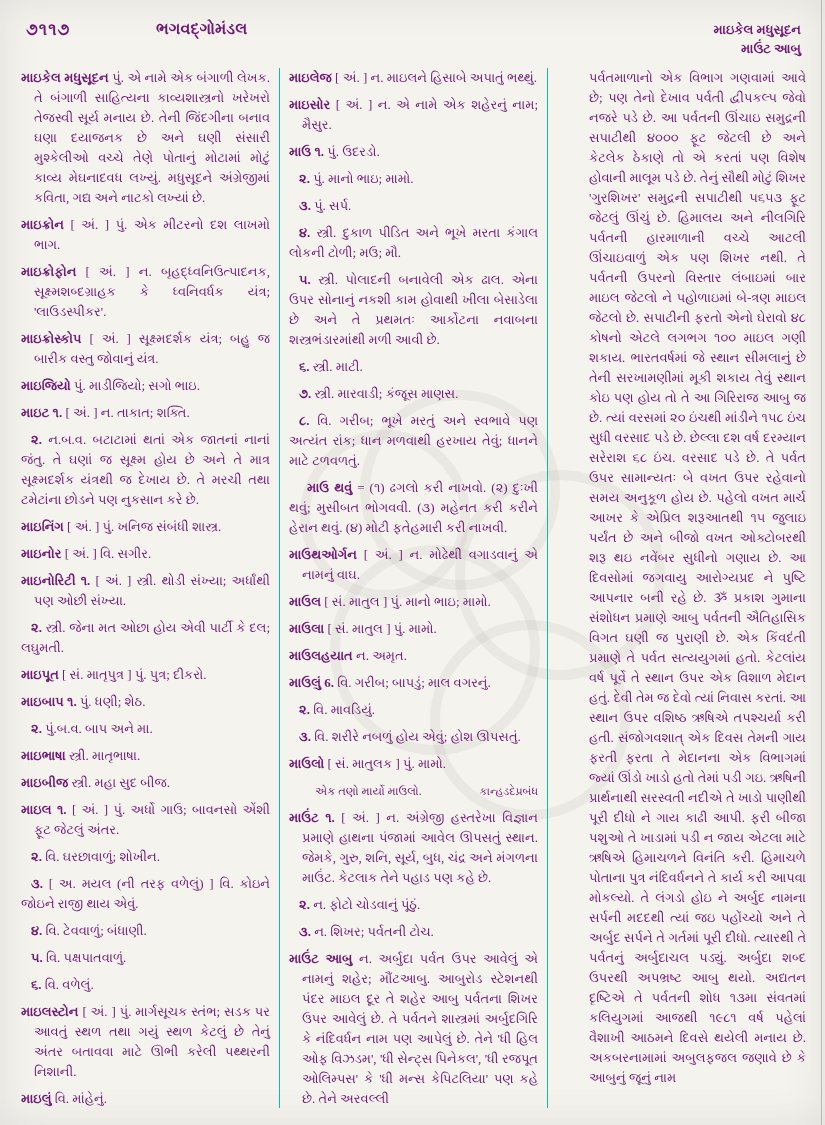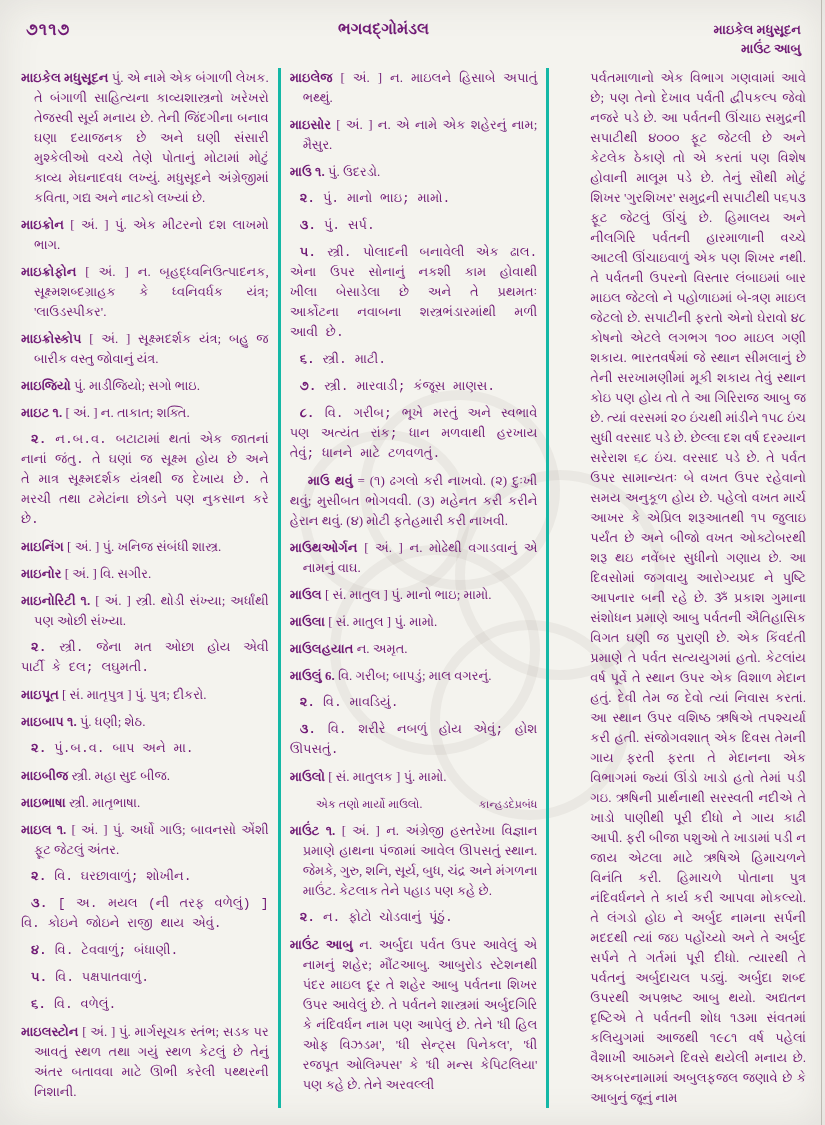--- a/index.html
+++ b/index.html
@@ -7,31 +7,31 @@
   .page {
     position:relative; width:825px; height:1125px; margin:0 auto;
     background:#f4f3ee; overflow:hidden; color:#701a75;
     box-shadow:inset 0 0 40px rgba(90,85,70,.12);
   }
   .scan-edge { position:absolute; right:3px; top:0; bottom:0; width:1px; background:#bdbab2; }
 
   
   .header { display:flex; align-items:flex-start; padding:20px 24px 4px 26px; }
   .page-number { width:130px; font-weight:bold; font-size:17px; letter-spacing:1px; }
-  .book-title { flex:1; text-align:center; font-weight:bold; font-size:16px; }
+  .book-title { flex:1; font-weight:bold; font-size:16px; }
   .guide-words { width:190px; text-align:right; font-weight:bold; font-size:13px; line-height:19px; }
 
   
   .columns { position:relative; z-index:2; display:flex; padding:6px 10px 0 12px; height:1040px; }
   .column { flex:1; padding:0 9px; overflow:hidden; }
-  .column + .column { border-left:3px solid #14b8a6; }
+  .column + .column { border-left:1px solid #14b8a6; }
 
   .para { margin:0 0 7px 0; text-align:justify; font-size:13px; line-height:20px; }
   .para.entry  { padding-left:13px; text-indent:-13px; }
-  .para.sense  { text-indent:10px; margin-bottom:7px;font-family:Liberation Mono, monospace; }
+  .para.sense  { text-indent:10px; margin-bottom:7px; }
   .para.phrase { text-indent:18px; }
   .para.cont   { text-indent:0;margin-left:32px; }
   .para.quote  { display:flex; justify-content:space-between; align-items:baseline;
                  font-size:11.5px; padding-left:26px; margin-bottom:7px;gap:32px; }
   .para.quote .source { font-size:11px; margin-left:20px; white-space:nowrap; }
   .head { font-weight:bold; }
 
   
   .watermark { position:absolute; z-index:1; pointer-events:none; }
   .wm-ring { position:absolute; border-radius:50%; border:10px solid rgba(110,104,92,.07); }
@@ -72,56 +72,58 @@
         <p class="para entry"><span class="head">માઇજિયો </span><span class="body">પું. માડીજિયો; સગો ભાઇ.</span></p>
         <p class="para entry"><span class="head">માઇટ ૧. </span><span class="body">[ અં. ] ન. તાકાત; શક્તિ.</span></p>
         <p class="para sense"><span class="head">૨. </span><span class="body">ન.બ.વ. બટાટામાં થતાં એક જાતનાં નાનાં જંતુ. તે ઘણાં જ સૂક્ષ્મ હોય છે અને તે માત્ર સૂક્ષ્મદર્શક યંત્રથી જ દેખાય છે. તે મરચી તથા ટમેટાંના છોડને પણ નુકસાન કરે છે.</span></p>
         <p class="para entry"><span class="head">માઇનિંગ </span><span class="body">[ અં. ] પું. ખનિજ સંબંધી શાસ્ત્ર.</span></p>
         <p class="para entry"><span class="head">માઇનોર </span><span class="body">[ અં. ] વિ. સગીર.</span></p>
         <p class="para entry"><span class="head">માઇનોરિટી ૧. </span><span class="body">[ અં. ] સ્ત્રી. થોડી સંખ્યા; અર્ધાંથી પણ ઓછી સંખ્યા.</span></p>
         <p class="para sense"><span class="head">૨. </span><span class="body">સ્ત્રી. જેના મત ઓછા હોય એવી પાર્ટી કે દલ; લઘુમતી.</span></p>
         <p class="para entry"><span class="head">માઇપૂત </span><span class="body">[ સં. માતૃપુત્ર ] પું. પુત્ર; દીકરો.</span></p>
         <p class="para entry"><span class="head">માઇબાપ ૧. </span><span class="body">પું. ધણી; શેઠ.</span></p>
         <p class="para sense"><span class="head">૨. </span><span class="body">પું.બ.વ. બાપ અને મા.</span></p>
+        <p class="para entry"><span class="head">માઇભાષા </span><span class="body">સ્ત્રી. માતૃભાષા.</span></p>
         <p class="para entry"><span class="head">માઇબીજ </span><span class="body">સ્ત્રી. મહા સુદ બીજ.</span></p>
-        <p class="para entry"><span class="head">માઇભાષા </span><span class="body">સ્ત્રી. માતૃભાષા.</span></p>
         <p class="para entry"><span class="head">માઇલ ૧. </span><span class="body">[ અં. ] પું. અર્ધો ગાઉ; બાવનસો એંશી ફૂટ જેટલું અંતર.</span></p>
         <p class="para sense"><span class="head">૨. </span><span class="body">વિ. ઘરછાવાળું; શોખીન.</span></p>
         <p class="para sense"><span class="head">૩. </span><span class="body">[ અ. મયલ (ની તરફ વળેલું) ] વિ. કોઇને જોઇને રાજી થાય એવું.</span></p>
         <p class="para sense"><span class="head">૪. </span><span class="body">વિ. ટેવવાળું; બંધાણી.</span></p>
         <p class="para sense"><span class="head">૫. </span><span class="body">વિ. પક્ષપાતવાળું.</span></p>
         <p class="para sense"><span class="head">૬. </span><span class="body">વિ. વળેલું.</span></p>
         <p class="para entry"><span class="head">માઇલસ્ટોન </span><span class="body">[ અં. ] પું. માર્ગસૂચક સ્તંભ; સડક પર આવતું સ્થળ તથા ગયું સ્થળ કેટલું છે તેનું અંતર બતાવવા માટે ઊભી કરેલી પથ્થરની નિશાની.</span></p>
         <p class="para entry"><span class="head">માઇલું </span><span class="body">વિ. માંહેનું.</span></p>
       </div>
     <div class="column">
         <p class="para entry"><span class="head">માઇલેજ </span><span class="body">[ અં. ] ન. માઇલને હિસાબે અપાતું ભથ્થું.</span></p>
         <p class="para entry"><span class="head">માઇસોર </span><span class="body">[ અં. ] ન. એ નામે એક શહેરનું નામ; મૈસુર.</span></p>
         <p class="para entry"><span class="head">માઉ ૧. </span><span class="body">પું. ઉદરડો.</span></p>
         <p class="para sense"><span class="head">૨. </span><span class="body">પું. માનો ભાઇ; મામો.</span></p>
         <p class="para sense"><span class="head">૩. </span><span class="body">પું. સર્પ.</span></p>
+        <p class="para sense"><span class="head">૪. </span><span class="body">સ્ત્રી. દુકાળ પીડિત અને ભૂખે મરતા કંગાલ લોકની ટોળી; મઉ; મૌ.</span></p>
         <p class="para sense"><span class="head">૫. </span><span class="body">સ્ત્રી. પોલાદની બનાવેલી એક ઢાલ. એના ઉપર સોનાનું નકશી કામ હોવાથી ખીલા બેસાડેલા છે અને તે પ્રથમતઃ આર્કોટના નવાબના શસ્ત્રભંડારમાંથી મળી આવી છે.</span></p>
         <p class="para sense"><span class="head">૬. </span><span class="body">સ્ત્રી. માટી.</span></p>
         <p class="para sense"><span class="head">૭. </span><span class="body">સ્ત્રી. મારવાડી; કંજૂસ માણસ.</span></p>
         <p class="para sense"><span class="head">૮. </span><span class="body">વિ. ગરીબ; ભૂખે મરતું અને સ્વભાવે પણ અત્યંત રાંક; ધાન મળવાથી હરખાય તેવું; ધાનને માટે ટળવળતું.</span></p>
         <p class="para phrase"><span class="head">માઉ થવું </span><span class="body">= (૧) ઢગલો કરી નાખવો. (૨) દુઃખી થવું; મુસીબત ભોગવવી. (૩) મહેનત કરી કરીને હેરાન થવું. (૪) મોટી ફતેહમારી કરી નાખવી.</span></p>
         <p class="para entry"><span class="head">માઉથઓર્ગન </span><span class="body">[ અં. ] ન. મોઢેથી વગાડવાનું એ નામનું વાઘ.</span></p>
         <p class="para entry"><span class="head">માઉલ </span><span class="body">[ સં. માતુલ ] પું. માનો ભાઇ; મામો.</span></p>
         <p class="para entry"><span class="head">માઉલા </span><span class="body">[ સં. માતુલ ] પું. મામો.</span></p>
         <p class="para entry"><span class="head">માઉલહયાત </span><span class="body">ન. અમૃત.</span></p>
         <p class="para entry"><span class="head">માઉલું 6. </span><span class="body">વિ. ગરીબ; બાપડું; માલ વગરનું.</span></p>
         <p class="para sense"><span class="head">૨. </span><span class="body">વિ. માવડિયું.</span></p>
         <p class="para sense"><span class="head">૩. </span><span class="body">વિ. શરીરે નબળું હોય એવું; હોશ ઊપસતું.</span></p>
         <p class="para entry"><span class="head">માઉલો </span><span class="body">[ સં. માતુલક ] પું. મામો.</span></p>
         <p class="para quote">
           <span class="body">એક તણો માર્યો માઉલો.</span>
           <span class="source">કાન્હડદેપ્રબંધ</span>
         </p>
         <p class="para entry"><span class="head">માઉંટ ૧. </span><span class="body">[ અં. ] ન. અંગ્રેજી હસ્તરેખા વિજ્ઞાન પ્રમાણે હાથના પંજામાં આવેલ ઊપસતું સ્થાન. જેમકે, ગુરુ, શનિ, સૂર્ય, બુધ, ચંદ્ર અને મંગળના માઉંટ. કેટલાક તેને પહાડ પણ કહે છે.</span></p>
         <p class="para sense"><span class="head">૨. </span><span class="body">ન. ફોટો ચોડવાનું પૂંઠું.</span></p>
+        <p class="para sense"><span class="head">૩. </span><span class="body">ન. શિખર; પર્વતની ટોચ.</span></p>
         <p class="para entry"><span class="head">માઉંટ આબુ </span><span class="body">ન. અર્બુદા પર્વત ઉપર આવેલું એ નામનું શહેર; મૌંટઆબુ. આબુરોડ સ્ટેશનથી પંદર માઇલ દૂર તે શહેર આબુ પર્વતના શિખર ઉપર આવેલું છે. તે પર્વતને શાસ્ત્રમાં અર્બુદગિરિ કે નંદિવર્ધન નામ પણ આપેલું છે. તેને 'ધી હિલ ઓફ વિઝડમ', 'ધી સેન્ટ્સ પિનેકલ', 'ધી રજપૂત ઓલિમ્પસ' કે 'ધી મન્સ કેપિટલિયા' પણ કહે છે. તેને અરવલ્લી</span></p>
       </div>
     <div class="column">
         <p class="para cont"><span class="body">પર્વતમાળાનો એક વિભાગ ગણવામાં આવે છે; પણ તેનો દેખાવ પર્વતી દ્વીપકલ્પ જેવો નજરે પડે છે. આ પર્વતની ઊંચાઇ સમુદ્રની સપાટીથી ૪૦૦૦ ફૂટ જેટલી છે અને કેટલેક ઠેકાણે તો એ કરતાં પણ વિશેષ હોવાની માલૂમ પડે છે. તેનું સૌથી મોટું શિખર 'ગુરશિખર' સમુદ્રની સપાટીથી ૫૬૫૩ ફૂટ જેટલું ઊંચું છે. હિમાલય અને નીલગિરિ પર્વતની હારમાળાની વચ્ચે આટલી ઊંચાઇવાળું એક પણ શિખર નથી. તે પર્વતની ઉપરનો વિસ્તાર લંબાઇમાં બાર માઇલ જેટલો ને પહોળાઇમાં બે-ત્રણ માઇલ જેટલો છે. સપાટીની ફરતો એનો ઘેરાવો ૪૮ કોષનો એટલે લગભગ ૧૦૦ માઇલ ગણી શકાય. ભારતવર્ષમાં જે સ્થાન સીમલાનું છે તેની સરખામણીમાં મૂકી શકાય તેવું સ્થાન કોઇ પણ હોય તો તે આ ગિરિરાજ આબુ જ છે. ત્યાં વરસમાં ૨૦ ઇંચથી માંડીને ૧૫૮ ઇંચ સુધી વરસાદ પડે છે. છેલ્લા દશ વર્ષ દરમ્યાન સરેરાશ ૬૮ ઇંચ. વરસાદ પડે છે. તે પર્વત ઉપર સામાન્યતઃ બે વખત ઉપર રહેવાનો સમય અનુકૂળ હોય છે. પહેલો વખત માર્ચ આખર કે એપ્રિલ શરૂઆતથી ૧૫ જુલાઇ પર્યંત છે અને બીજો વખત ઓક્ટોબરથી શરૂ થઇ નવેંબર સુધીનો ગણાય છે. આ દિવસોમાં જગવાયુ આરોગ્યપ્રદ ને પુષ્ટિ આપનાર બની રહે છે. ૐ પ્રકાશ ગુમાના સંશોધન પ્રમાણે આબુ પર્વતની ઐતિહાસિક વિગત ઘણી જ પુરાણી છે. એક કિંવદંતી પ્રમાણે તે પર્વત સત્યયુગમાં હતો. કેટલાંય વર્ષ પૂર્વે તે સ્થાન ઉપર એક વિશાળ મેદાન હતું. દેવી તેમ જ દેવો ત્યાં નિવાસ કરતાં. આ સ્થાન ઉપર વશિષ્ઠ ઋષિએ તપશ્ચર્યા કરી હતી. સંજોગવશાત્ એક દિવસ તેમની ગાય ફરતી ફરતા તે મેદાનના એક વિભાગમાં જ્યાં ઊંડો ખાડો હતો તેમાં પડી ગઇ. ઋષિની પ્રાર્થનાથી સરસ્વતી નદીએ તે ખાડો પાણીથી પૂરી દીધો ને ગાય કાઢી આપી. ફરી બીજા પશુઓ તે ખાડામાં પડી ન જાય એટલા માટે ઋષિએ હિમાચળને વિનંતિ કરી. હિમાચળે પોતાના પુત્ર નંદિવર્ધનને તે કાર્ય કરી આપવા મોકલ્યો. તે લંગડો હોઇ ને અર્બુદ નામના સર્પની મદદથી ત્યાં જઇ પહોંચ્યો અને તે અર્બુદ સર્પને તે ગર્તમાં પૂરી દીધો. ત્યારથી તે પર્વતનું અર્બુદાચલ પડ્યું. અર્બુદા શબ્દ ઉપરથી અપભ્રષ્ટ આબુ થયો. અદ્યતન દૃષ્ટિએ તે પર્વતની શોધ ૧૩મા સંવતમાં કલિયુગમાં આજથી ૧૯૮૧ વર્ષ પહેલાં વૈશાખી આઠમને દિવસે થયેલી મનાય છે. અકબરનામામાં અબુલફજલ જણાવે છે કે આબુનું જૂનું નામ</span></p>
       </div>
   </div>
 
   <div class="scan-edge"></div>
 </div>
 

